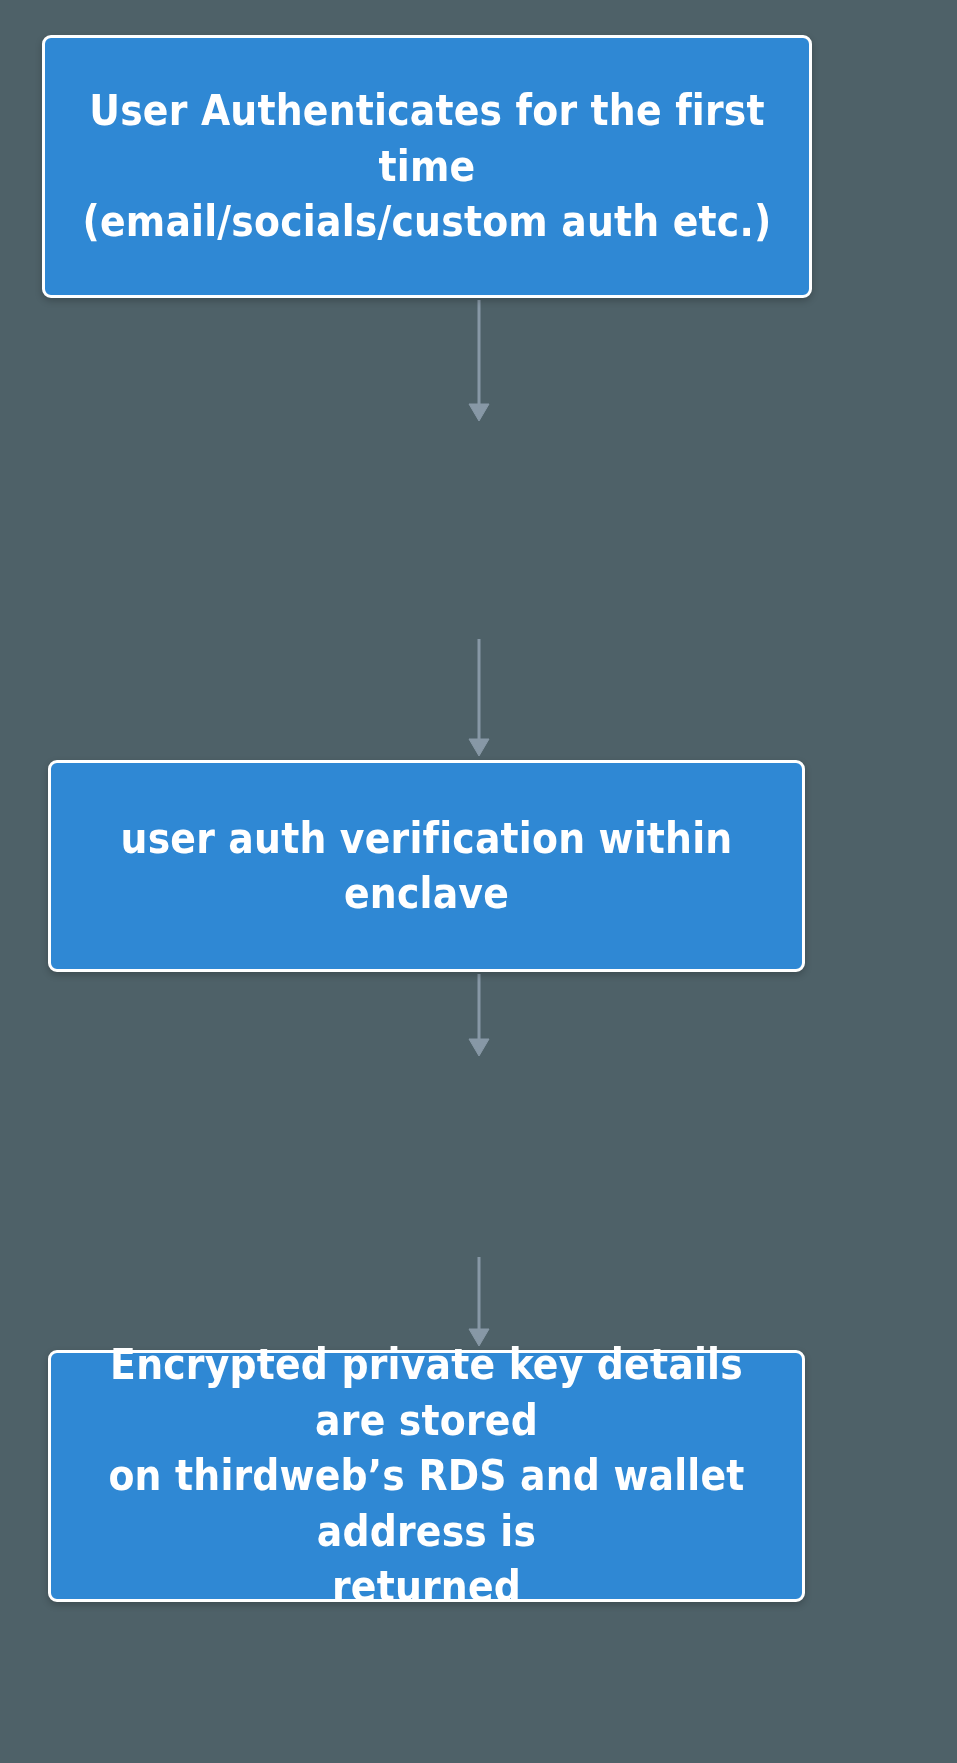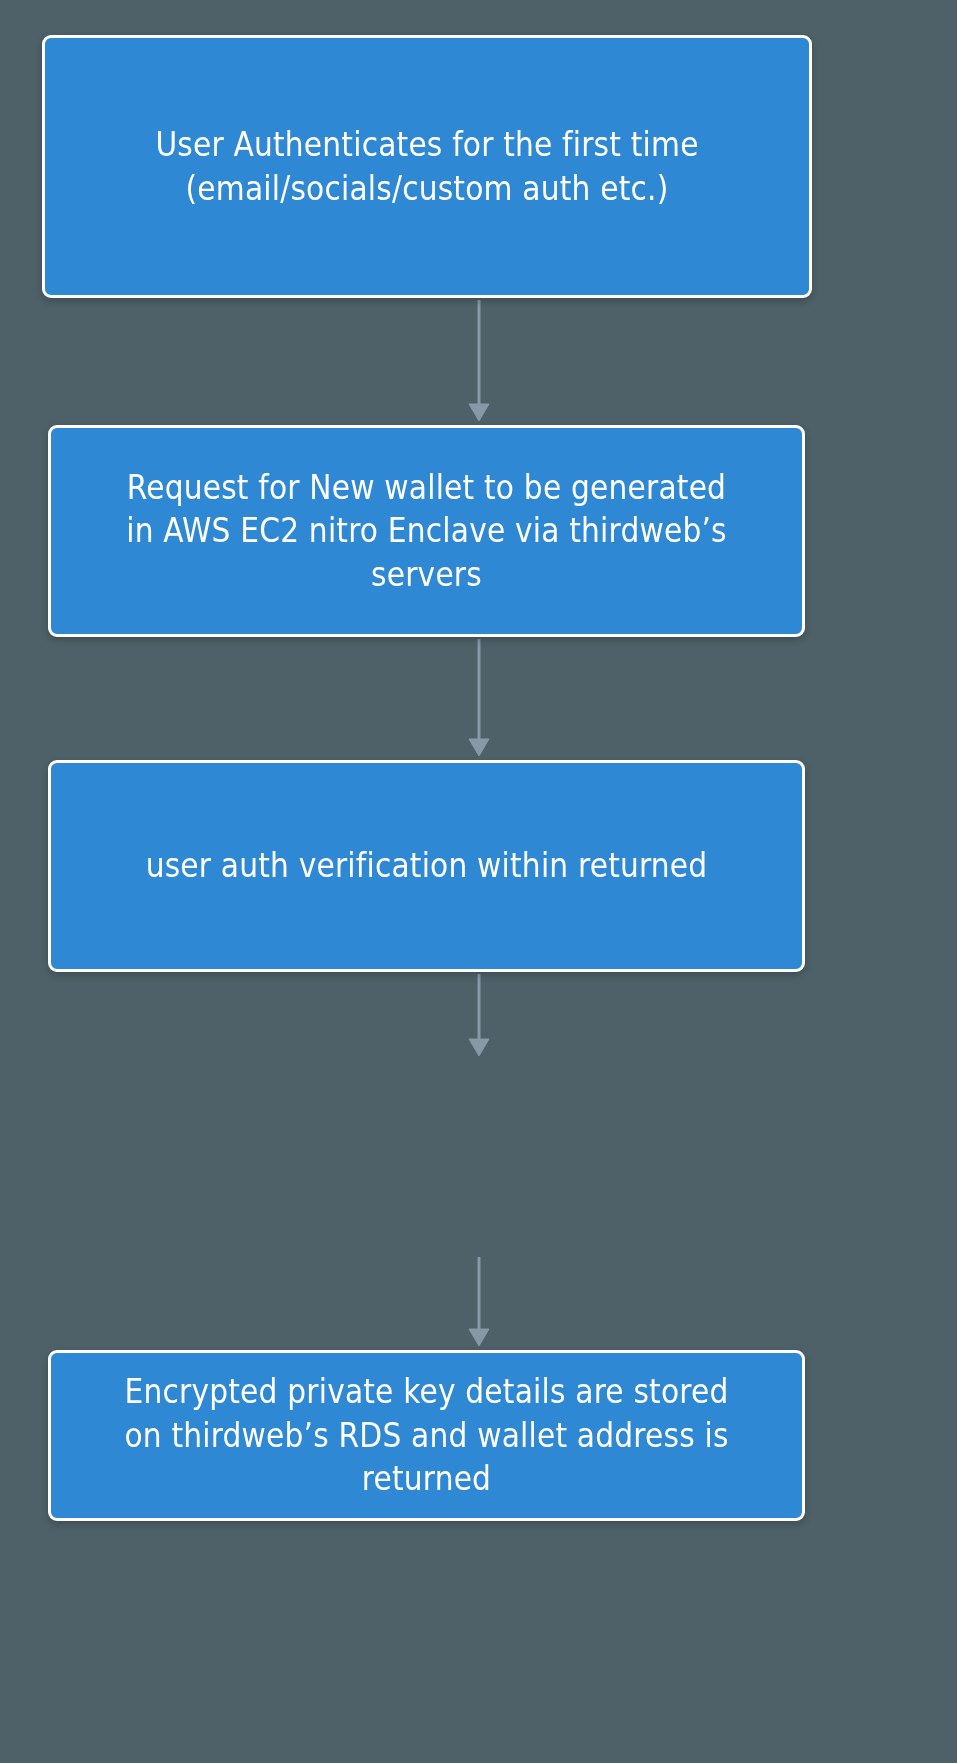--- a/index.html
+++ b/index.html
@@ -27,41 +27,41 @@
     box-sizing: border-box;
     background: #2f88d4;
     border: 3px solid #ffffff;
     border-radius: 9px;
     box-shadow: 0 3px 7px rgba(0,0,0,0.22);
     display: flex;
     align-items: center;
     justify-content: flex-end;
     text-align: center;
     color: #ffffff;
-    font-size: 33px;
+    font-size: 42px;
     line-height: 1.32;
     letter-spacing: 0.2px;
     padding: 10px 22px;
     white-space: pre-line;
-    font-weight: 400;
+    font-weight: 700;
     -webkit-font-smoothing: antialiased;
   }
 
   .node-label {
     display: block;
     width: 100%;
     white-space: pre-line;
   }
 
   
   #node-1 { left: 42px;  top: 35px;   width: 770px; height: 263px; }
   #node-2 { left: 48px;  top: 425px;  width: 757px; height: 212px; }
   #node-3 { left: 48px;  top: 760px;  width: 757px; height: 212px; }
   #node-4 { left: 60px;  top: 1060px; width: 758px; height: 195px; }
-  #node-5 { left: 48px;  top: 1350px; width: 757px; height: 171px; }
+  #node-5 { left: 48px;  top: 1350px; width: 757px; height: 252px; }
 
   .edge {
     position: absolute;
     left: 0;
     top: 0;
     overflow: visible;
     pointer-events: none;
   }
   .edge-line {
     stroke: #8798a6;
@@ -100,28 +100,23 @@
       <line class="edge-line" x1="479" y1="1257" x2="479" y2="1331"></line>
       <polygon class="edge-head" points="479,1346 469,1329 489,1329"></polygon>
     </g>
   </svg>
 
   <div class="node" id="node-1">
     <span class="node-label">User Authenticates for the first time
 (email/socials/custom auth etc.)</span>
   </div>
 
-  <div class="node" id="node-2">
-    <span class="node-label">Request for New wallet to be generated
-in AWS EC2 nitro Enclave via thirdweb’s
-servers</span>
-  </div>
 
   <div class="node" id="node-3">
-    <span class="node-label">user auth verification within returned</span>
+    <span class="node-label">user auth verification within enclave</span>
   </div>
 
 
   <div class="node" id="node-5">
     <span class="node-label">Encrypted private key details are stored
 on thirdweb’s RDS and wallet address is
 returned</span>
   </div>
 
 </div>

